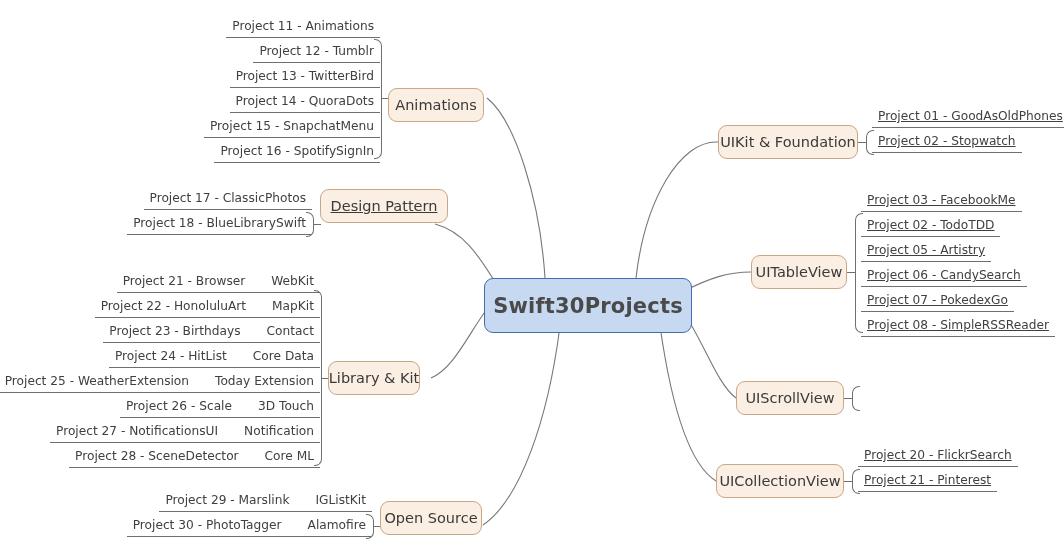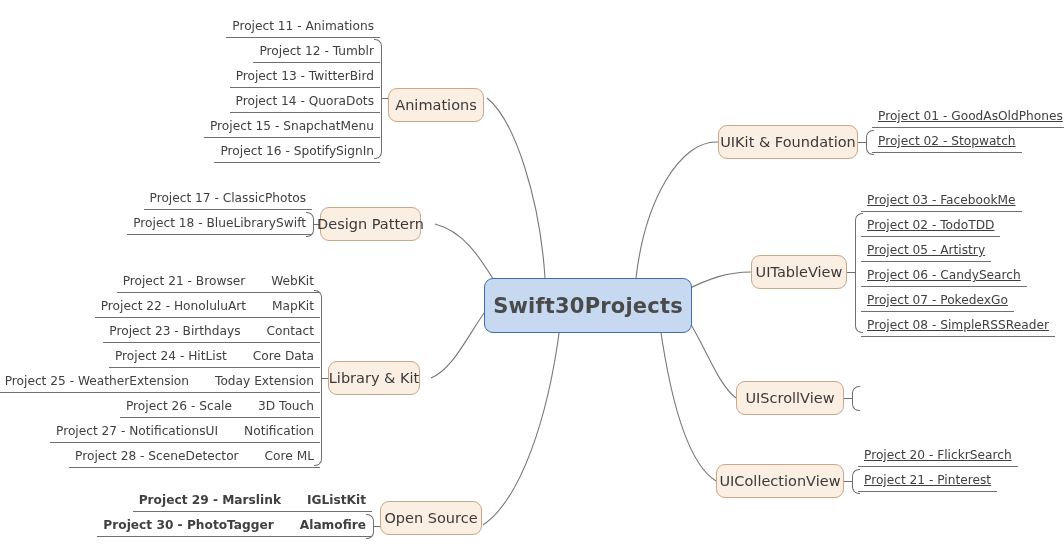--- a/index.html
+++ b/index.html
@@ -176,21 +176,21 @@
       <span class="leaf-line">Project 14 - QuoraDots</span>
     </div>
     <div class="leaf">
       <span class="leaf-line">Project 15 - SnapchatMenu</span>
     </div>
     <div class="leaf">
       <span class="leaf-line">Project 16 - SpotifySignIn</span>
     </div>
   </div>
 
-  <div class="branch-node" style="left:320px; top:207px; width:101px;">
+  <div class="branch-node" style="left:320px; top:189px; width:128px;text-decoration:underline;">
     <span>Design Pattern</span>
   </div>
   <div class="stub" style="left:313px; top:224px; width:8px;"></div>
   <div class="spine side-left" style="left:306px; top:212px; width:8px; height:25px;"></div>
   <div class="leaf-group side-left" style="left:20px; top:188px; width:292px;">
     <div class="leaf">
       <span class="leaf-line">Project 17 - ClassicPhotos</span>
     </div>
     <div class="leaf">
       <span class="leaf-line">Project 18 - BlueLibrarySwift</span>
@@ -251,21 +251,21 @@
         <span class="col-b">Core ML</span>
       </span>
     </div>
   </div>
 
   <div class="branch-node" style="left:380px; top:501px; width:102px;">
     <span>Open Source</span>
   </div>
   <div class="stub" style="left:373px; top:526px; width:8px;"></div>
   <div class="spine side-left" style="left:366px; top:514px; width:8px; height:25px;"></div>
-  <div class="leaf-group side-left" style="left:70px; top:490px; width:302px;font-weight:bold;">
+  <div class="leaf-group side-left" style="left:70px; top:490px; width:302px;">
     <div class="leaf two-col">
       <span class="leaf-line">
         <span class="col-a">Project 29 - Marslink</span>
         <span class="col-b">IGListKit</span>
       </span>
     </div>
     <div class="leaf two-col">
       <span class="leaf-line">
         <span class="col-a">Project 30 - PhotoTagger</span>
         <span class="col-b">Alamofire</span>

